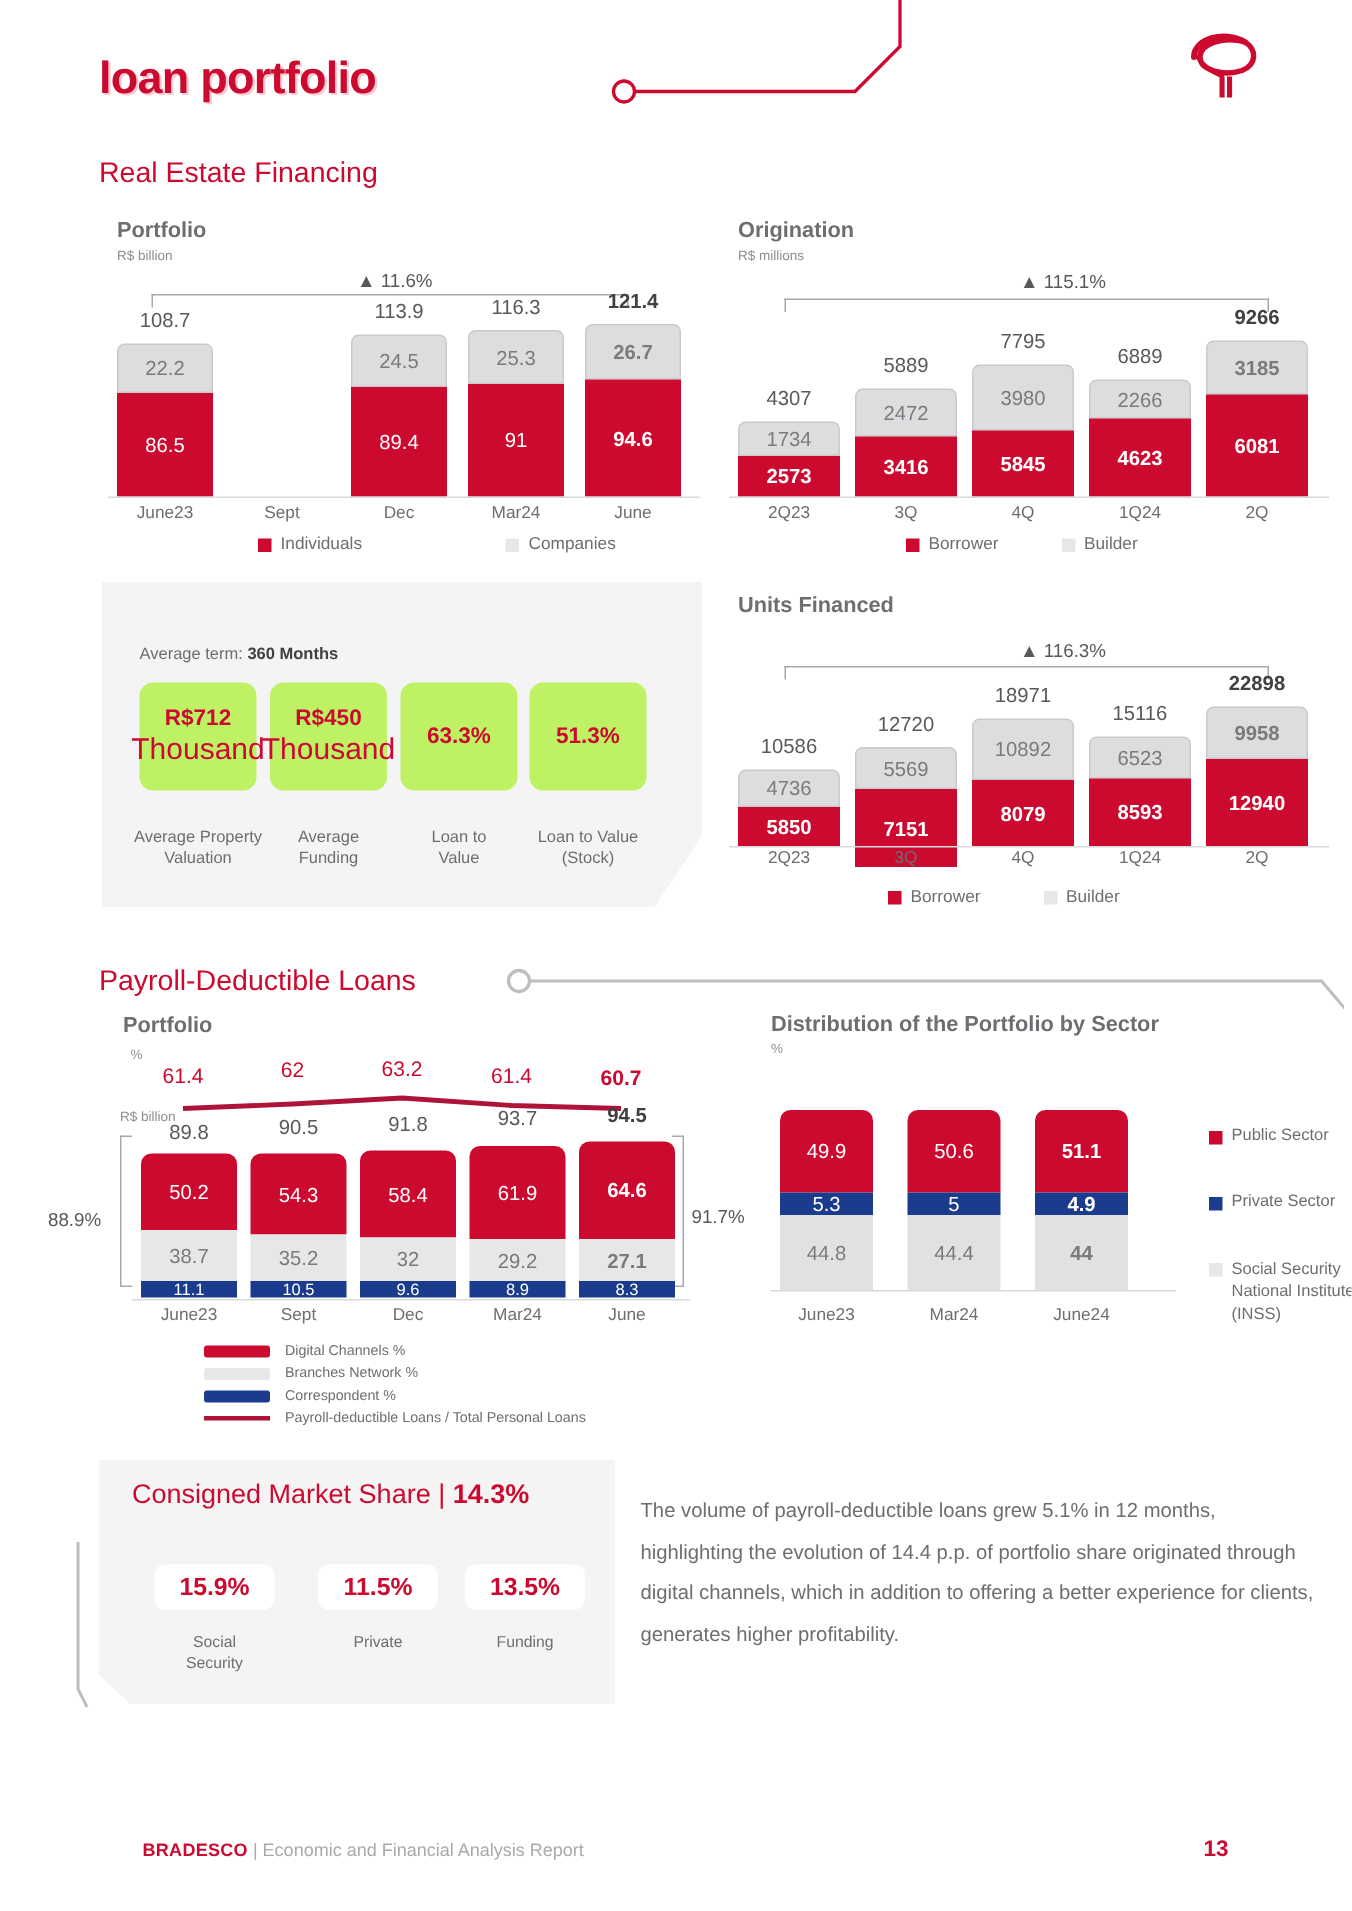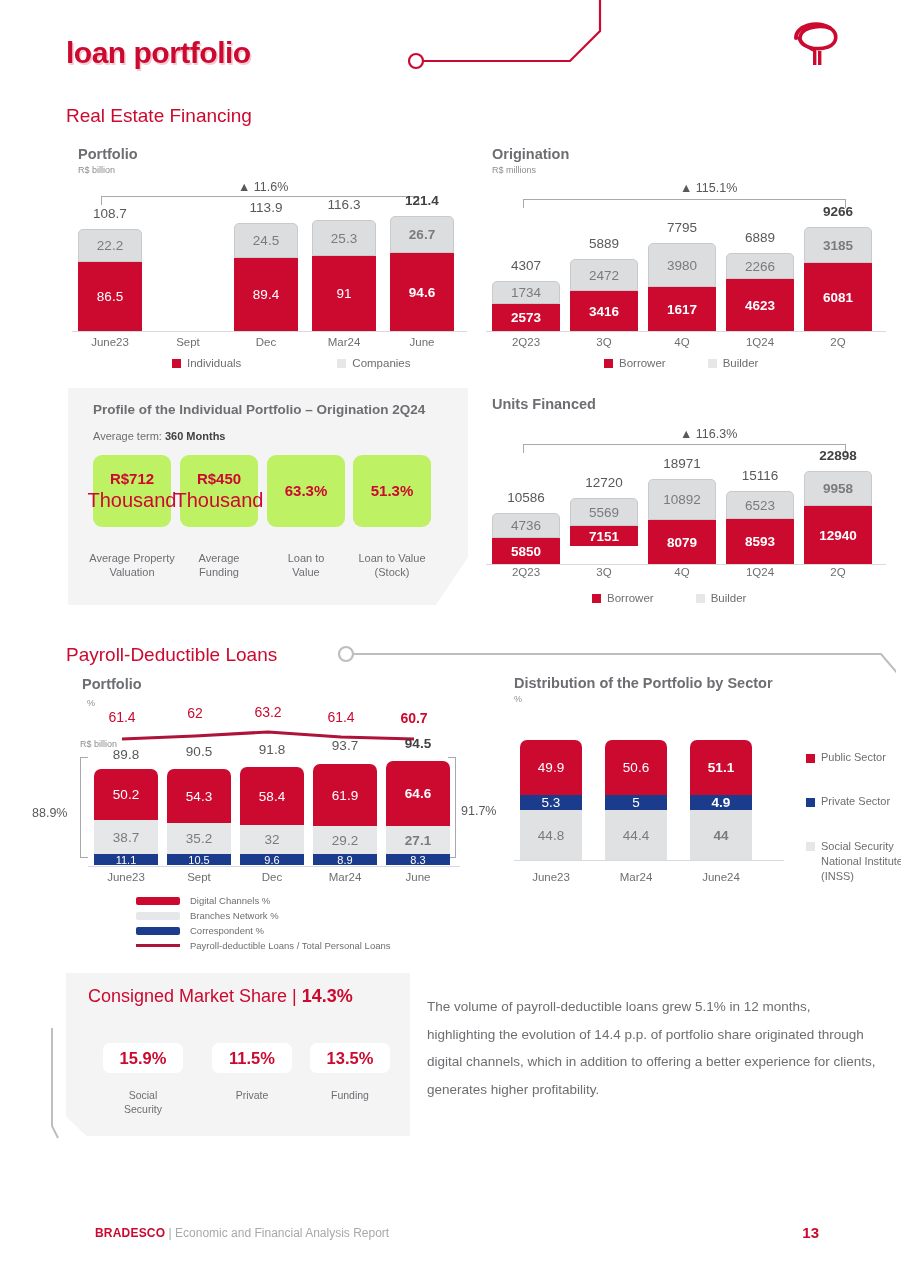--- a/index.html
+++ b/index.html
@@ -227,21 +227,21 @@
       <div class="seg red b" style="top:81px; height:40px;">
           <span>3416</span>
         </div>
     </div>
     <div class="col" style="left:156px; top:0px; width:68px; height:121px;">
       <div class="total" style="top:10px;">7795</div>
       <div class="seg gray" style="top:33px; height:44px; border-radius:5px 5px 0 0;">
           <span>3980</span>
         </div>
       <div class="seg red b" style="top:77px; height:44px;">
-          <span>1617</span>
+          <span>5845</span>
         </div>
     </div>
     <div class="col" style="left:234px; top:0px; width:68px; height:121px;">
       <div class="total" style="top:20px;">6889</div>
       <div class="seg gray" style="top:43px; height:26px; border-radius:5px 5px 0 0;">
           <span>2266</span>
         </div>
       <div class="seg red b" style="top:69px; height:52px;">
           <span>4623</span>
         </div>
@@ -267,21 +267,20 @@
         <span class="sw red"></span>
         <span>Borrower</span>
       </div>
     <div class="it">
         <span class="sw gray"></span>
         <span>Builder</span>
       </div>
   </div>
 
   <div class="panel" style="left:68px; top:388px; width:400px; height:217px;"></div>
-  <div class="panel-title" style="left:93px; top:402px;">Profile of the Individual Portfolio – Origination 2Q24</div>
   <div class="panel-sub" style="left:93px; top:430px;">
     <span>Average term:</span>
     <b>360 Months</b>
   </div>
 
   <div class="tile" style="left:93px; top:455px; width:78px; height:72px;">
     <div>
         <div class="big">R$712</div>
         <div class="sm">Thousand</div>
       </div>
@@ -326,21 +325,21 @@
         </div>
       <div class="seg red b" style="top:86px; height:26px;">
           <span>5850</span>
         </div>
     </div>
     <div class="col" style="left:78px; top:0px; width:68px; height:112px;">
       <div class="total" style="top:23px;">12720</div>
       <div class="seg gray" style="top:46px; height:28px; border-radius:5px 5px 0 0;">
           <span>5569</span>
         </div>
-      <div class="seg red b" style="top:74px; height:20px;">
+      <div class="seg red b" style="top:74px; height:52px;">
           <span>7151</span>
         </div>
     </div>
     <div class="col" style="left:156px; top:0px; width:68px; height:112px;">
       <div class="total" style="top:4px;">18971</div>
       <div class="seg gray" style="top:27px; height:41px; border-radius:5px 5px 0 0;">
           <span>10892</span>
         </div>
       <div class="seg red b" style="top:68px; height:44px;">
           <span>8079</span>

